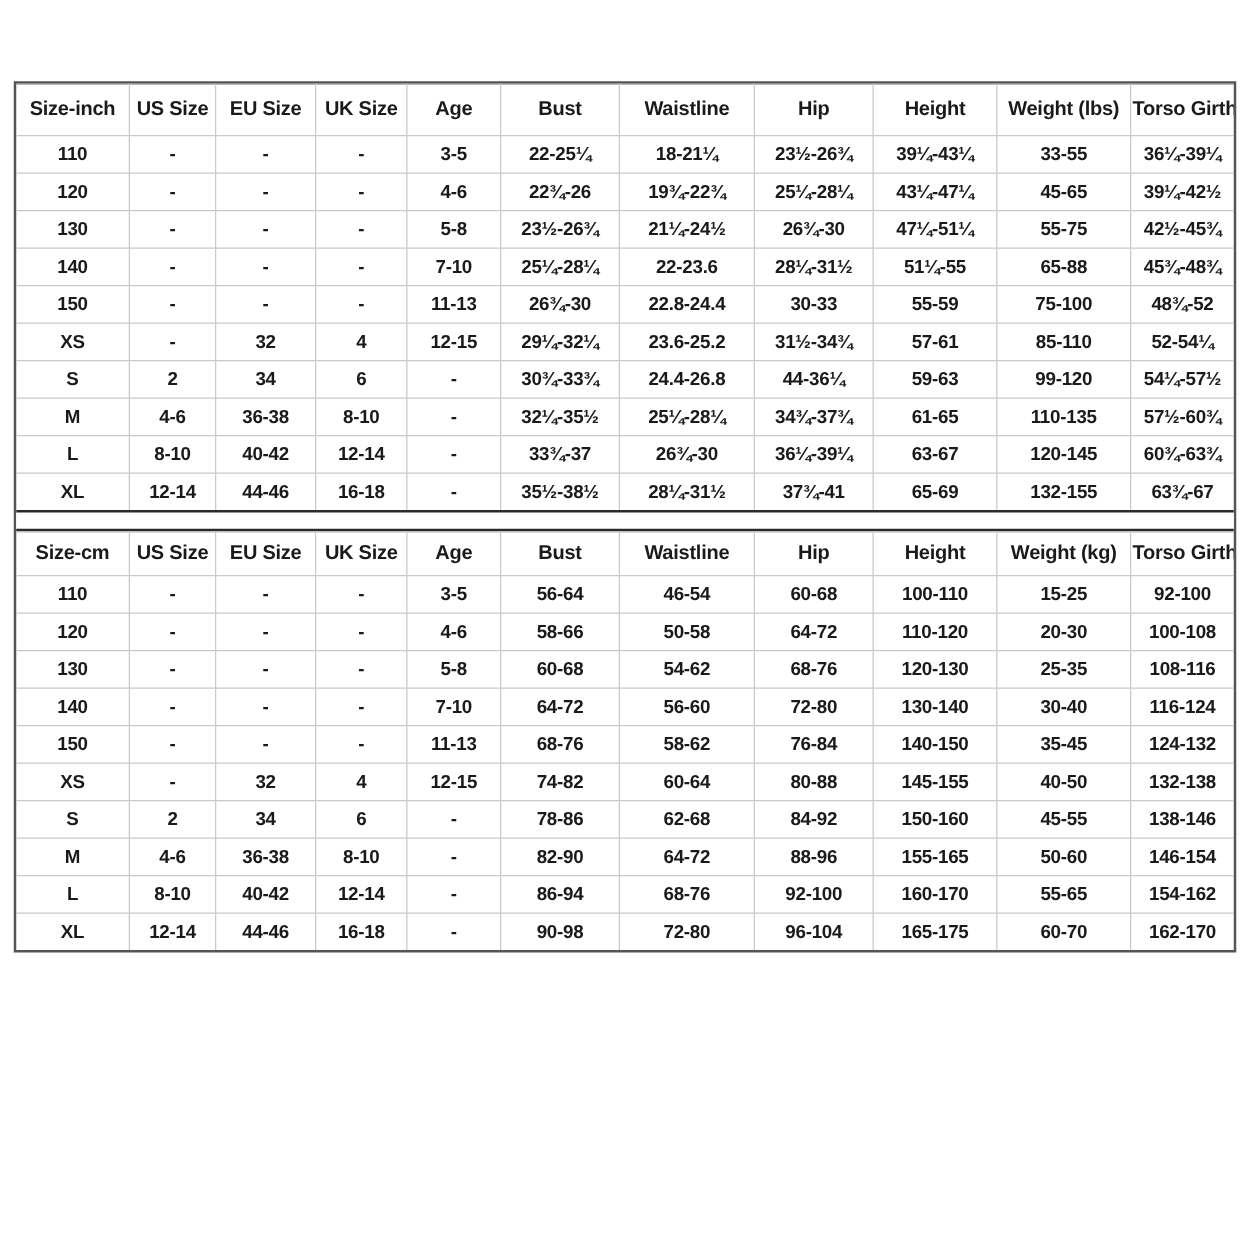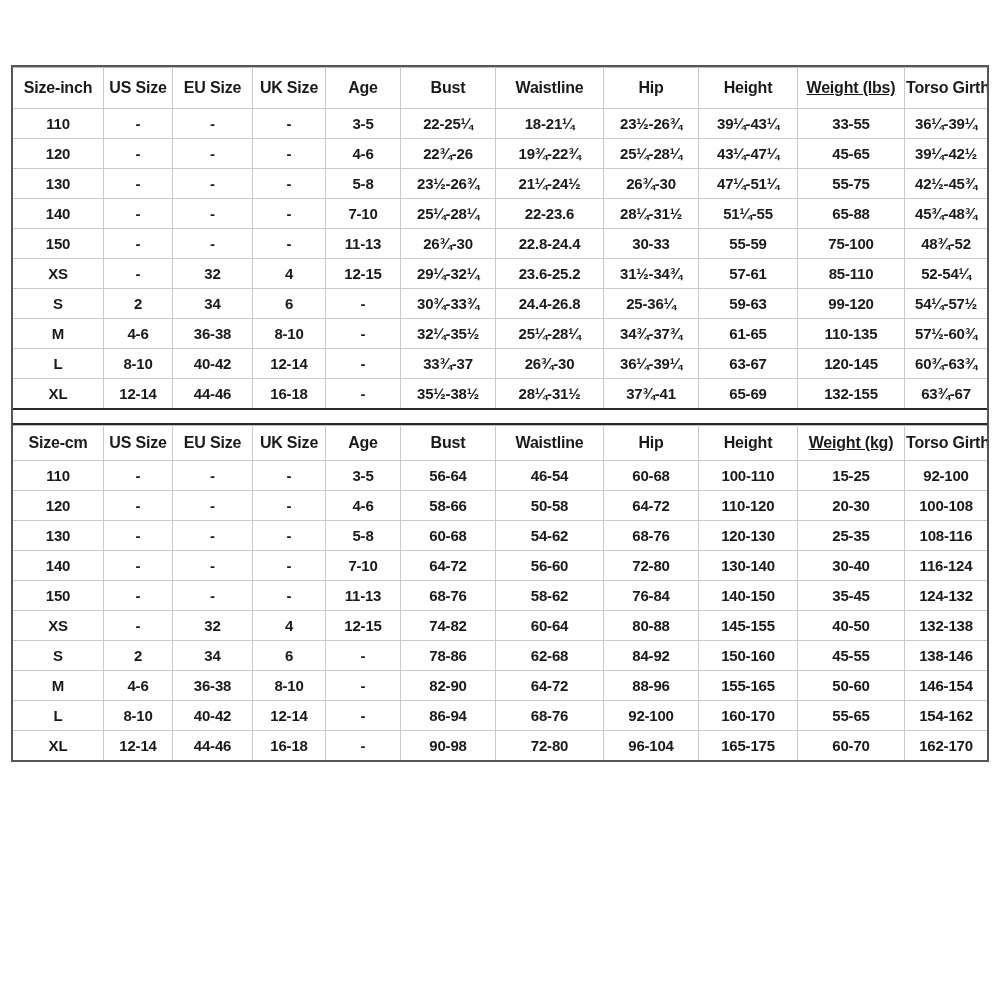--- a/index.html
+++ b/index.html
@@ -67,21 +67,21 @@
   
   th.c0  { width: 88px; border-radius: 14px; }
   th.c1  { width: 66px; }
   th.c2  { width: 77px; }
   th.c3  { width: 70px; }
   th.c4  { width: 72px; }
   th.c5  { width: 92px; border-radius: 14px; }
   th.c6  { width: 105px; }
   th.c7  { width: 92px; }
   th.c8  { width: 96px; border-radius: 18px; }
-  th.c9  { width: 104px; text-decoration: underline; }
+  th.c9  { width: 104px; }
   .divider {
     height: 13px;
     border-top: 2px solid #2a2a2a;
     border-bottom: 2px solid #2a2a2a;
     background: #ffffff;
   }
   .note {
     border-top: 2px solid #2a2a2a;
     padding: 11px 4px 15px 4px;
     text-align: center;
@@ -196,21 +196,21 @@
             <td>52-54¼</td>
           </tr>
           <tr>
             <td>S</td>
             <td>2</td>
             <td>34</td>
             <td>6</td>
             <td>-</td>
             <td>30¾-33¾</td>
             <td>24.4-26.8</td>
-            <td>25-36¼</td>
+            <td>44-36¼</td>
             <td>59-63</td>
             <td>99-120</td>
             <td>54¼-57½</td>
           </tr>
           <tr>
             <td>M</td>
             <td>4-6</td>
             <td>36-38</td>
             <td>8-10</td>
             <td>-</td>

